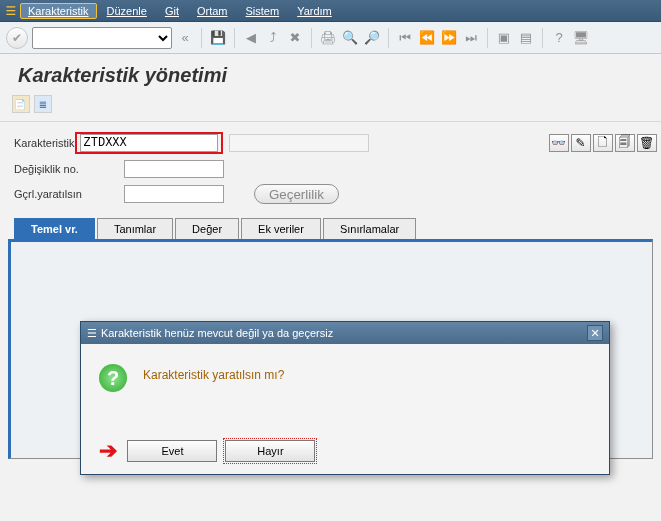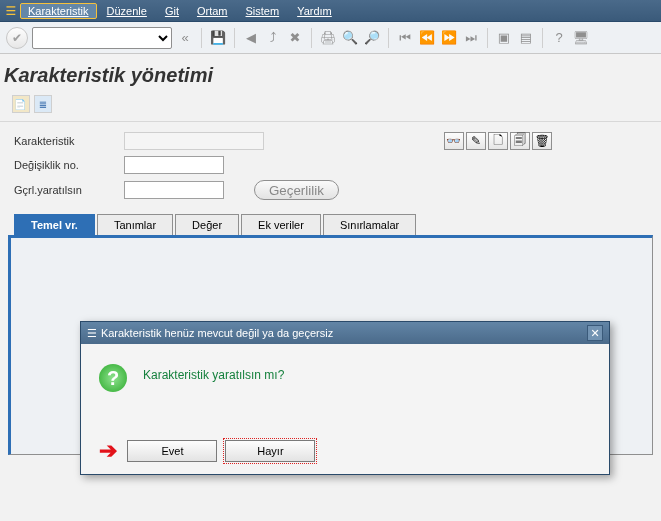--- a/index.html
+++ b/index.html
@@ -12,21 +12,21 @@
   .menubar .item.active { background:#6487a8; border:1px solid #f6c13a; border-radius:2px; padding:1px 7px;}
 
   
   .toolbar { height:32px; background:#eef1f4; border-bottom:1px solid #c8c8c8; display:flex; align-items:center; padding:0 6px; gap:4px;}
   .tb-btn { width:22px; height:22px; border:1px solid #c7c7c7; border-radius:50%; background:linear-gradient(#fdfdfd,#e7e7e7); display:flex; align-items:center; justify-content:center; color:#a0a0a0; font-size:12px;}
   .tb-select { width:140px; height:22px; border:1px solid #8f8f8f; background:#fff; border-radius:2px;}
   .tb-icon { width:18px; height:18px; display:flex; align-items:center; justify-content:center; color:#8f8f8f; font-size:13px;}
   .tb-sep { width:1px; height:20px; background:#cfcfcf; margin:0 3px;}
 
   
-  .page-title { padding:10px 4px 6px; font-size:20px; font-style:italic; font-weight:bold; color:#333;}
+  .page-title { padding:10px 18px 6px; font-size:20px; font-style:italic; font-weight:bold; color:#333;}
 
   
   .subtool { padding:2px 12px 8px; border-bottom:1px solid #d8d8d8; display:flex; gap:4px;}
   .subtool .sicon { width:18px; height:18px; border:1px solid #cfcfcf; background:#f2e7c7; display:flex; align-items:center; justify-content:center; font-size:10px; color:#555;}
   .subtool .sicon.blue { background:#dbe9f6; color:#2660a4;}
 
   
   .form { padding:10px 14px 0; background:#f2f2f2;}
   .row { display:flex; align-items:center; margin-bottom:6px; }
   .label { width:110px; color:#333; }
@@ -97,20 +97,23 @@
 <div class="page-title">Karakteristik yönetimi</div>
 
 <div class="subtool">
   <div class="sicon">📄</div>
   <div class="sicon blue">≣</div>
 </div>
 
 <div class="form">
   <div class="row">
     <span class="label">Karakteristik</span>
+    <span class="highlight-box">
+      <input class="input" value="ZTDXXX" style="">
+    </span>
     <input class="input" style="width: 140px; border-color: rgb(207, 207, 207); background: rgb(245, 245, 245);" readonly="">
     <div class="actions">
       <div class="aicon">👓</div>
       <div class="aicon">✎</div>
       <div class="aicon">🗋</div>
       <div class="aicon">🗐</div>
       <div class="aicon">🗑</div>
     </div>
   </div>
   <div class="row">
@@ -137,20 +140,20 @@
 <div class="modal">
   <div class="modal-title">
     <span style="display:flex;align-items:center;gap:4px">
       <span>☰</span>
       <span>Karakteristik henüz mevcut değil ya da geçersiz</span>
     </span>
     <span class="close">✕</span>
   </div>
   <div class="modal-body">
     <div class="qicon">?</div>
-    <div style="font-size:12px;color:#15803d;padding-top:4px">Karakteristik yaratılsın mı?</div>
+    <div style="font-size:12px;color:#a16207;padding-top:4px">Karakteristik yaratılsın mı?</div>
   </div>
   <div class="modal-buttons">
     <span class="arrow">➔</span>
     <button class="mbtn">Evet</button>
     <button class="mbtn focus">Hayır</button>
   </div>
 </div>
 
 </body></html>

